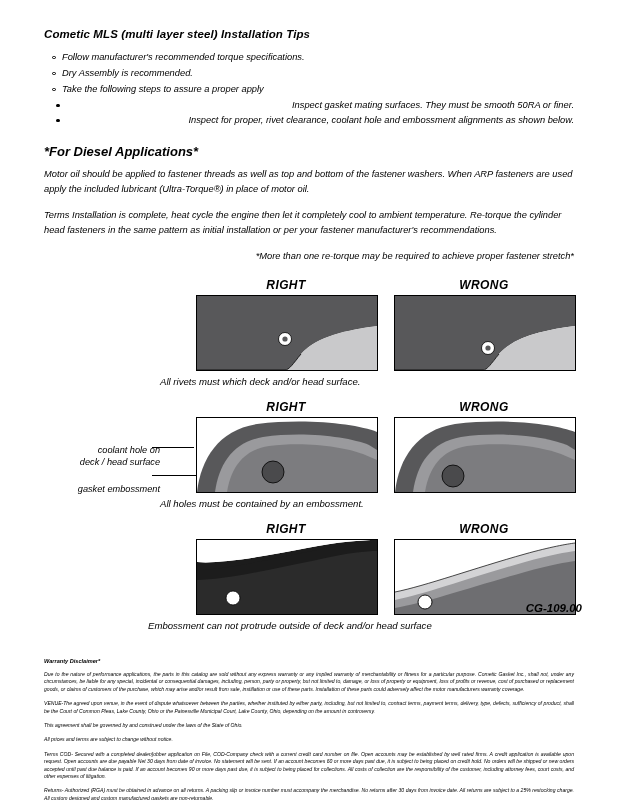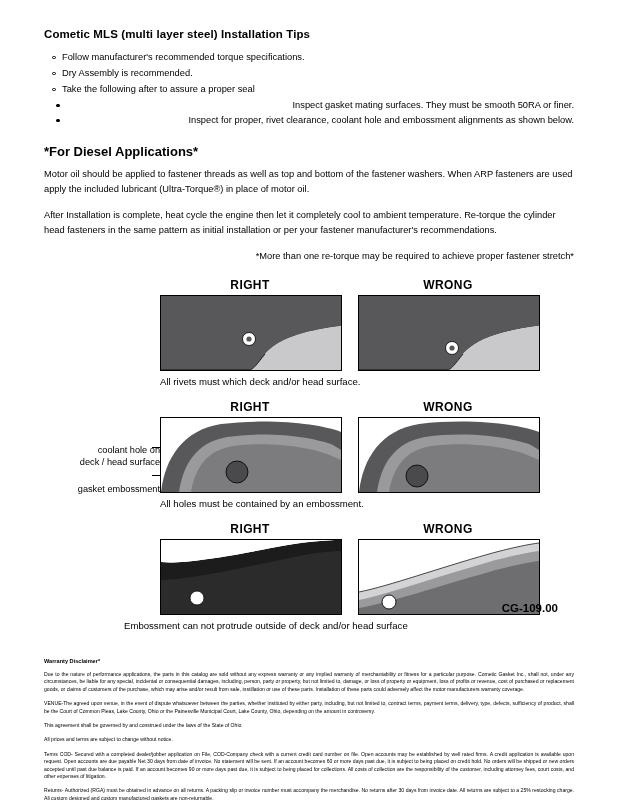--- a/index.html
+++ b/index.html
@@ -14,20 +14,21 @@
     color: #000000;
     position: relative;
     overflow: hidden;
   }
   .page {
     position: relative;
     width: 618px;
     height: 632px;
     box-sizing: border-box;
     padding: 28px 44px 10px 44px;
+    font-style: italic;
   }
 
   
   h1.title {
     font-size: 11.5px;
     font-weight: bold;
     margin: 0 0 10px 0;
     letter-spacing: 0.1px;
   }
   .bullets {
@@ -94,21 +95,21 @@
     text-align: right;
   }
 
   
   .figures {
     margin-top: 14px;
     position: relative;
   }
   .fig-row {
     display: flex;
-    justify-content: flex-start;
+    justify-content: flex-end;
     gap: 18px;
     margin-left: 116px;
   }
   .fig-col {
     width: 180px;
   }
   .fig-label {
     text-align: center;
     font-size: 12px;
     font-weight: bold;
@@ -122,21 +123,21 @@
     background: #ffffff;
     overflow: hidden;
     position: relative;
   }
   .fig-box svg { display: block; }
   .caption {
     font-size: 9.6px;
     margin: 4px 0 0 116px;
     line-height: 13px;
   }
-  .caption.wide { margin-left: 80px; }
+  .caption.wide { margin-left: 104px; }
 
   
   .callouts {
     position: absolute;
     left: 0;
     top: 0;
     width: 116px;
     text-align: right;
     font-size: 9.2px;
     line-height: 12.5px;
@@ -158,46 +159,46 @@
   .warranty h3 {
     font-size: 5.6px;
     font-weight: bold;
     margin: 0 0 6px 0;
   }
   .warranty p {
     margin: 0 0 7px 0;
   }
   .docnum {
     position: absolute;
-    right: 60px;
+    right: 36px;
     bottom: 18px;
     font-size: 11.5px;
     font-weight: bold;
   }
 </style>
 </head>
 <body>
 
 <div class="page">
 
   <h1 class="title">Cometic MLS (multi layer steel) Installation Tips</h1>
 
   <ul class="bullets">
     <li>Follow manufacturer's recommended torque specifications.</li>
     <li>Dry Assembly is recommended.</li>
-    <li>Take the following after to assure a proper seal</li>
+    <li>Take the following steps to assure a proper apply</li>
   </ul>
   <ul class="subbullets">
     <li>Inspect gasket mating surfaces.  They must be smooth 50RA or finer.</li>
     <li>Inspect for proper, rivet clearance, coolant hole and embossment alignments as shown below.</li>
   </ul>
 
   <h2 class="section">*For Diesel Applications*</h2>
   <p class="para">Motor oil should be applied to fastener threads as well as top and bottom of the fastener washers. When ARP fasteners are used apply the included lubricant (Ultra-Torque®) in place of motor oil.</p>
-  <p class="para tight">After Installation is complete, heat cycle the engine then let it completely cool to ambient temperature. Re-torque the cylinder head fasteners in the same pattern as initial installation or per your fastener manufacturer's recommendations.</p>
+  <p class="para tight">Terms Installation is complete, heat cycle the engine then let it completely cool to ambient temperature. Re-torque the cylinder head fasteners in the same pattern as initial installation or per your fastener manufacturer's recommendations.</p>
   <p class="note">*More than one re-torque may be required to achieve proper fastener stretch*</p>
 
   <div class="figures">
 
     <div class="fig-row">
       <div class="fig-col">
         <div class="fig-label">RIGHT</div>
         <div class="fig-box">
           <svg width="180" height="74" viewBox="0 0 180 74" xmlns="http://www.w3.org/2000/svg">
             <rect x="0" y="0" width="180" height="74" fill="#ffffff"></rect>

